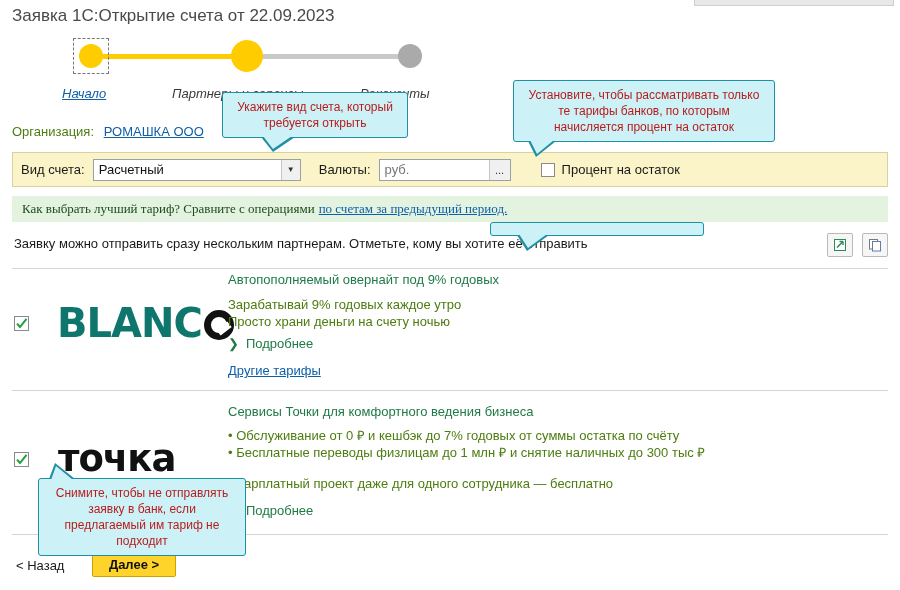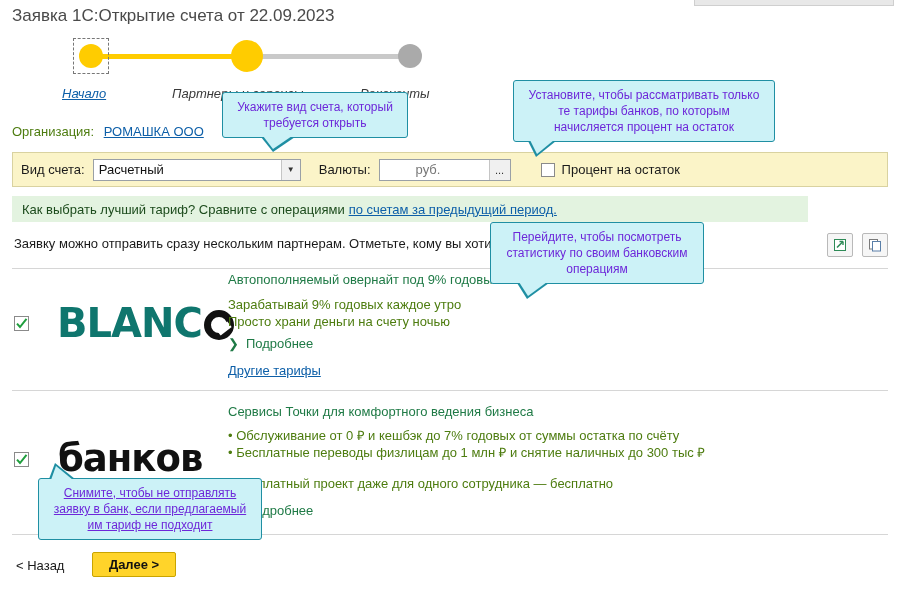--- a/index.html
+++ b/index.html
@@ -91,40 +91,40 @@
     font-size: 8px; color: #333; cursor: pointer;
   }
   .txtfield {
     position: relative; width: 132px; height: 22px;
     background: #fff; border: 1px solid #9aa0a6;
     display: flex; align-items: center;
   }
   .txtfield input {
     border: none; outline: none; width: 108px; height: 20px;
     padding-left: 5px; font-size: 13px; font-family: "Liberation Sans", sans-serif;
-    background: transparent; color: #777; margin-left: 31px;
+    background: transparent; color: #777;
   }
   .txtfield .ellipsis {
     position: absolute; right: 0; top: 0; width: 21px; height: 20px;
     background: #f0f0f0; border-left: 1px solid #c5c5c5;
     display: flex; align-items: center; justify-content: center;
     font-size: 11px; color: #333; cursor: pointer;
   }
   .chk-wrap { display: flex; align-items: center; margin-left: 30px; }
   .chkbox {
     width: 14px; height: 14px; background: #fff; border: 1px solid #8a8a8a;
     margin-right: 7px; cursor: pointer;
   }
   .chk-wrap .cap { font-size: 13px; }
 
   
   .green-strip {
-    position: absolute; left: 12px; top: 196px; width: 796px; height: 26px;
+    position: absolute; left: 12px; top: 196px; width: 876px; height: 26px;
     background: #e3f3e0; display: flex; align-items: center; padding-left: 10px;
-    font-size: 13px; color: #1c4b1c;
+    font-size: 13px; color: #1c4b1c; font-family: Liberation Serif, serif;
   }
   .green-strip a { color: #0d5fa8; text-decoration: underline; margin-left: 4px; cursor: pointer; }
 
   
   .hint-line {
     position: absolute; left: 14px; top: 236px; font-size: 13px; color: #1a1a1a;
     white-space: nowrap;
   }
 
   
@@ -195,21 +195,21 @@
     position: absolute; left: 92px; top: 552px; width: 84px; height: 25px;
     background: #ffd42a; border: 1px solid #c9a400; border-radius: 2px;
     display: flex; align-items: center; justify-content: center;
     font-size: 13px; color: #111; font-weight: bold; cursor: pointer;
   }
 
   
   .callout {
     position: absolute;
     background: #ccf2f7; border: 1px solid #1f8fa3; border-radius: 3px;
-    font-size: 12px; color: #6d28d9; text-align: center;
+    font-size: 12px; color: #b91c1c; text-align: center;
     padding: 6px 8px; line-height: 16px;
   }
   .callout .tail, .callout .tail-in {
     position: absolute; width: 0; height: 0;
   }
   
   .c1 { left: 222px; top: 92px; width: 186px; }
   .c1 .tail {
     left: 38px; bottom: -15px;
     border-left: 12px solid transparent; border-right: 22px solid transparent;
@@ -238,21 +238,21 @@
     left: 26px; bottom: -16px;
     border-left: 10px solid transparent; border-right: 22px solid transparent;
     border-top: 16px solid #1f8fa3;
   }
   .c3 .tail-in {
     left: 28px; bottom: -13px;
     border-left: 9px solid transparent; border-right: 19px solid transparent;
     border-top: 14px solid #ccf2f7;
   }
   
-  .c4 { left: 38px; top: 478px; width: 224px; text-decoration: underline; }
+  .c4 { left: 38px; top: 478px; width: 208px; }
   .c4 .tail {
     left: 10px; top: -16px;
     border-left: 6px solid transparent; border-right: 20px solid transparent;
     border-bottom: 16px solid #1f8fa3;
   }
   .c4 .tail-in {
     left: 12px; top: -13px;
     border-left: 5px solid transparent; border-right: 17px solid transparent;
     border-bottom: 14px solid #ccf2f7;
   }
@@ -340,21 +340,21 @@
     <span class="chev">❯</span>
     <span>Подробнее</span>
   </div>
   <div class="other-link" style="left:228px; top:363px;">Другие тарифы</div>
 
   <div class="offer-chk" style="left:14px; top:452px;">
     <svg width="13" height="13" viewBox="0 0 13 13">
         <path d="M2 6.6 L5 10 L11.5 1.8" stroke="#1f9e3d" stroke-width="2" fill="none"></path>
       </svg>
   </div>
-  <div class="logo-tochka">банков</div>
+  <div class="logo-tochka">точка</div>
   <div class="offer-title" style="left:228px; top:404px;">Сервисы Точки для комфортного ведения бизнеса</div>
   <div class="offer-text" style="left:228px; top:427px;">• Обслуживание от 0 ₽ и кешбэк до 7% годовых от суммы остатка по счёту</div>
   <div class="offer-text" style="left:228px; top:444px;">• Бесплатные переводы физлицам до 1 млн ₽ и снятие наличных до 300 тыс ₽</div>
   <div class="offer-text" style="left:228px; top:475px;">• Зарплатный проект даже для одного сотрудника — бесплатно</div>
   <div class="more-link" style="left:228px; top:503px;">
     <span class="chev">❯</span>
     <span>Подробнее</span>
   </div>
 
   <div class="back-link">&lt; Назад</div>
@@ -364,21 +364,20 @@
     <span>Укажите вид счета, который требуется открыть</span>
     <span class="tail"></span>
     <span class="tail-in"></span>
   </div>
   <div class="callout c2">
     <span>Установите, чтобы рассматривать только те тарифы банков, по которым начисляется процент на остаток</span>
     <span class="tail"></span>
     <span class="tail-in"></span>
   </div>
   <div class="callout c3">
-    <span>Перейдите, чтобы посмотреть статистику по своим банковским операциям</span>
     <span class="tail"></span>
     <span class="tail-in"></span>
   </div>
   <div class="callout c4">
     <span>Снимите, чтобы не отправлять заявку в банк, если предлагаемый им тариф не подходит</span>
     <span class="tail"></span>
     <span class="tail-in"></span>
   </div>
 
 </div>

